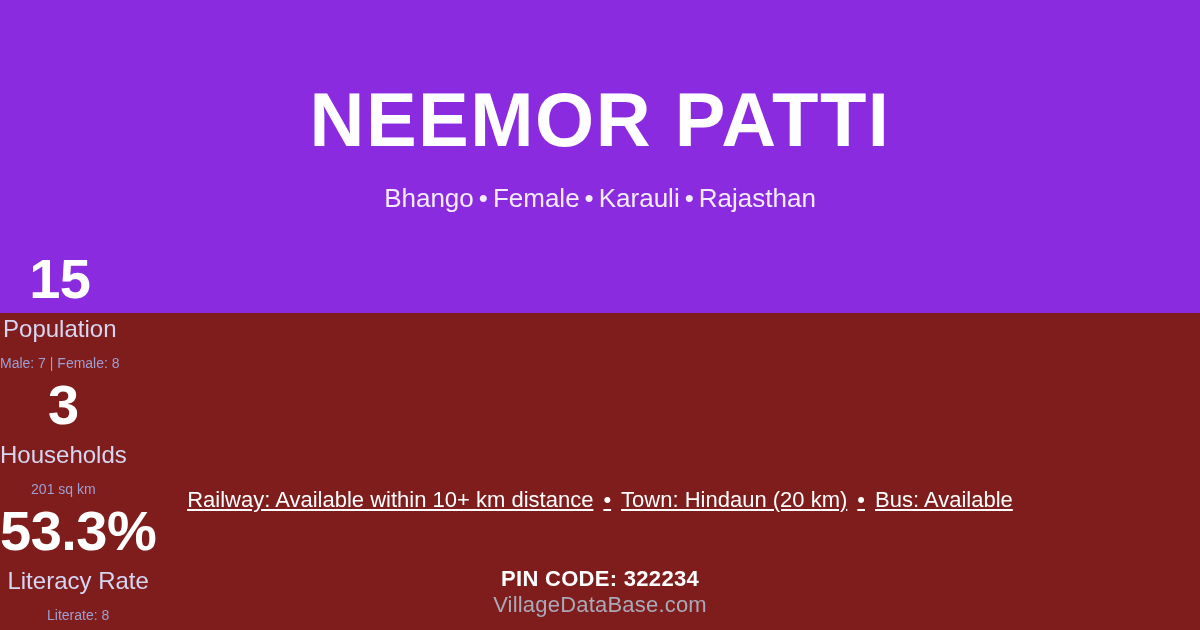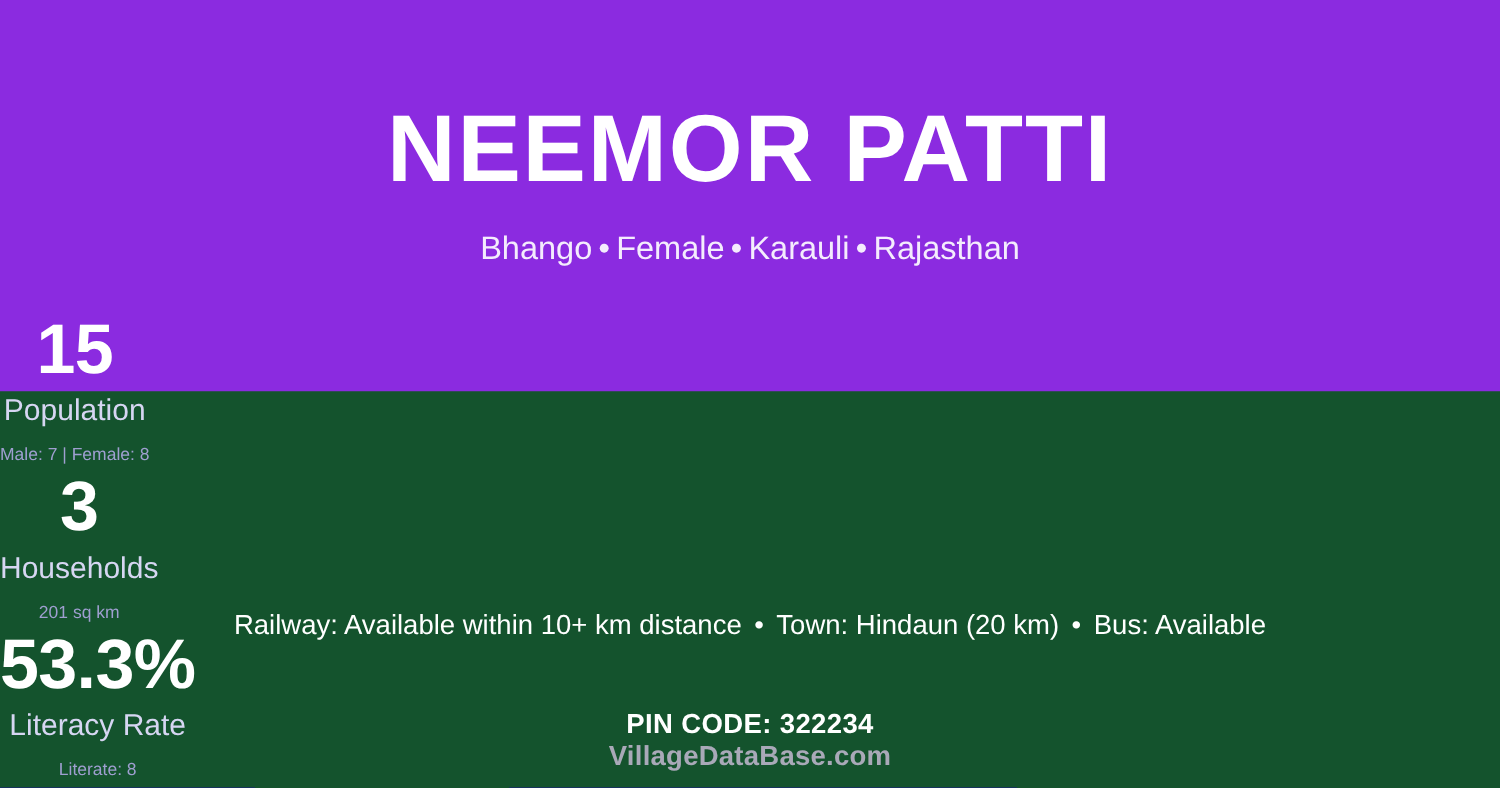--- a/index.html
+++ b/index.html
@@ -16,21 +16,21 @@
     background:#1a05b0;
     position:relative;
     -webkit-font-smoothing:antialiased;
   }
 
   
   .card {
     position:relative;
     width:1200px;
     height:630px;
-    background:#14532d;
+    background:#7f1d1d;
     overflow:hidden;
   }
 
   
   .header-band {
     position:absolute;
     left:0; top:0;
     width:1200px;
     height:313px;
     background:#8B2BE0;
@@ -107,20 +107,21 @@
   .info-line {
     position:absolute;
     left:0; top:486px;
     width:1200px;
     text-align:center;
     font-size:22px;
     font-weight:400;
     line-height:28px;
     color:#ffffff;
     white-space:nowrap;
+    text-decoration:underline;
   }
 
   .info-line .sep {
     padding:0 10px;
     color:#ffffff;
   }
 
   
   .footer {
     position:absolute;
@@ -136,21 +137,21 @@
 
   .pin-code {
     font-size:22px;
     font-weight:bold;
     letter-spacing:0.3px;
     color:#ffffff;
   }
 
   .brand {
     font-size:22px;
-    font-weight:bold;
+    font-weight:normal;
     letter-spacing:0.2px;
     color:#a9a9b8;
   }
 </style>
 </head>
 <body>
 
 <div class="card">
 
   <div class="header-band"></div>

